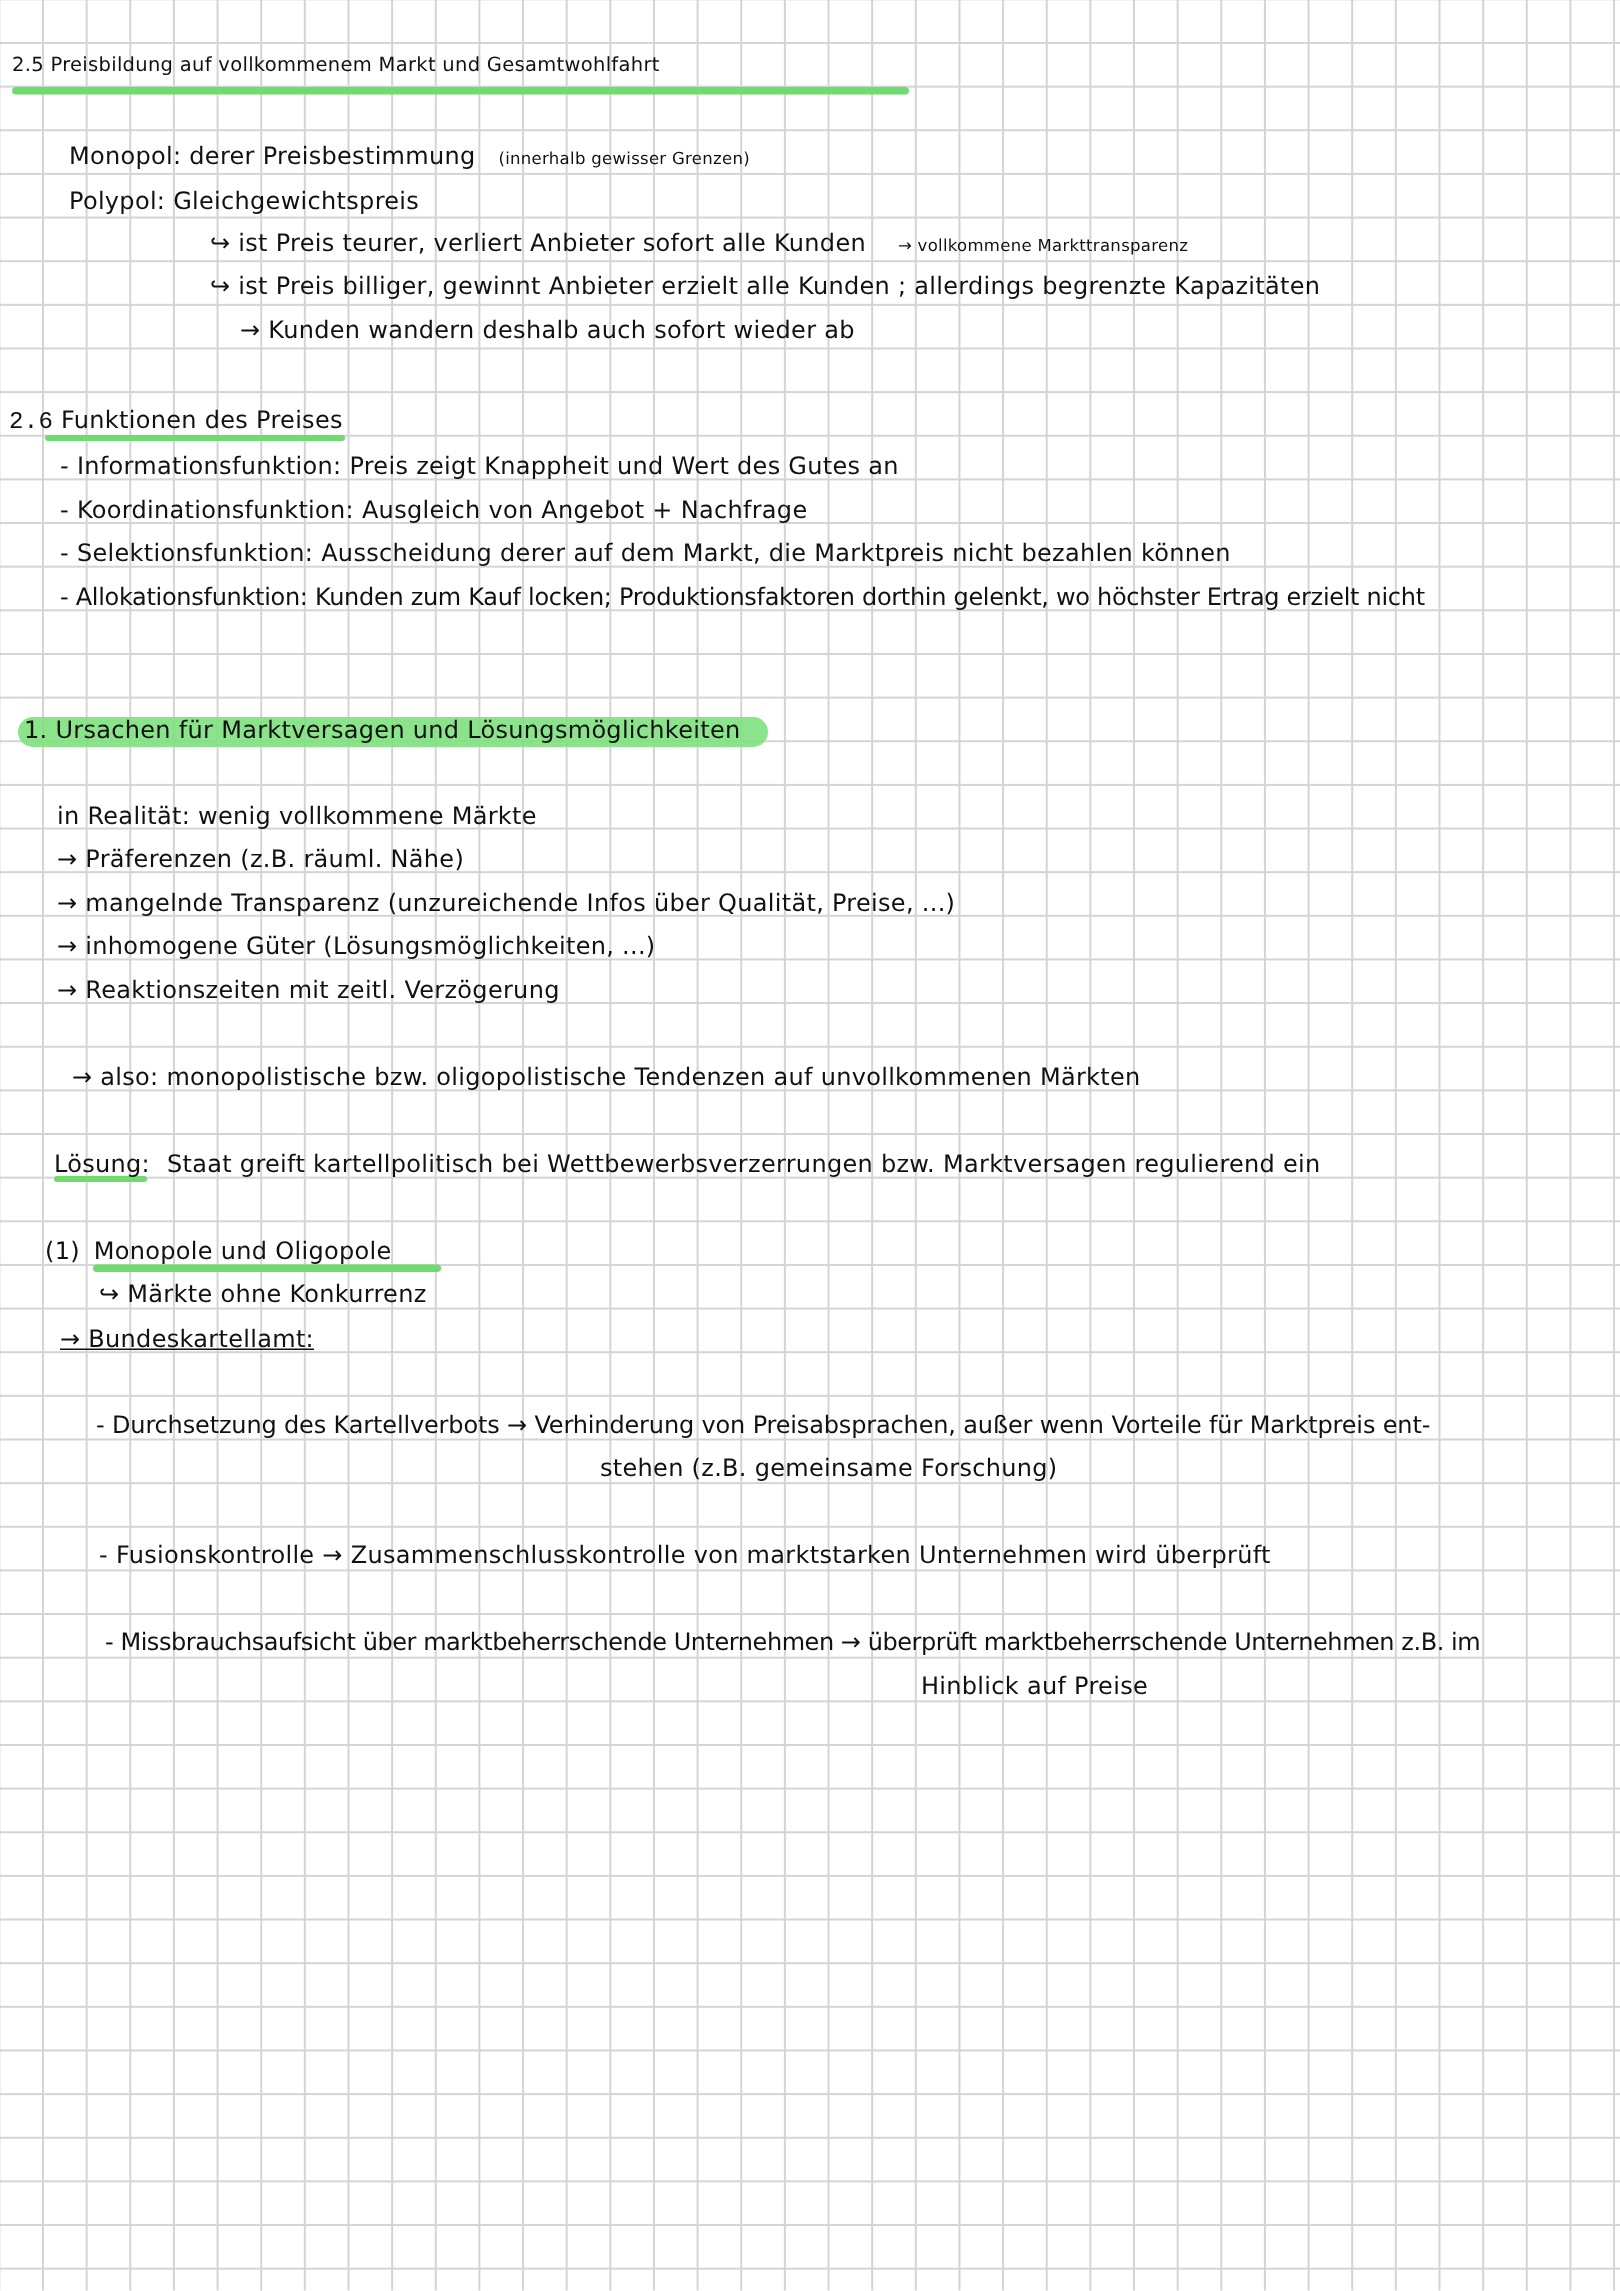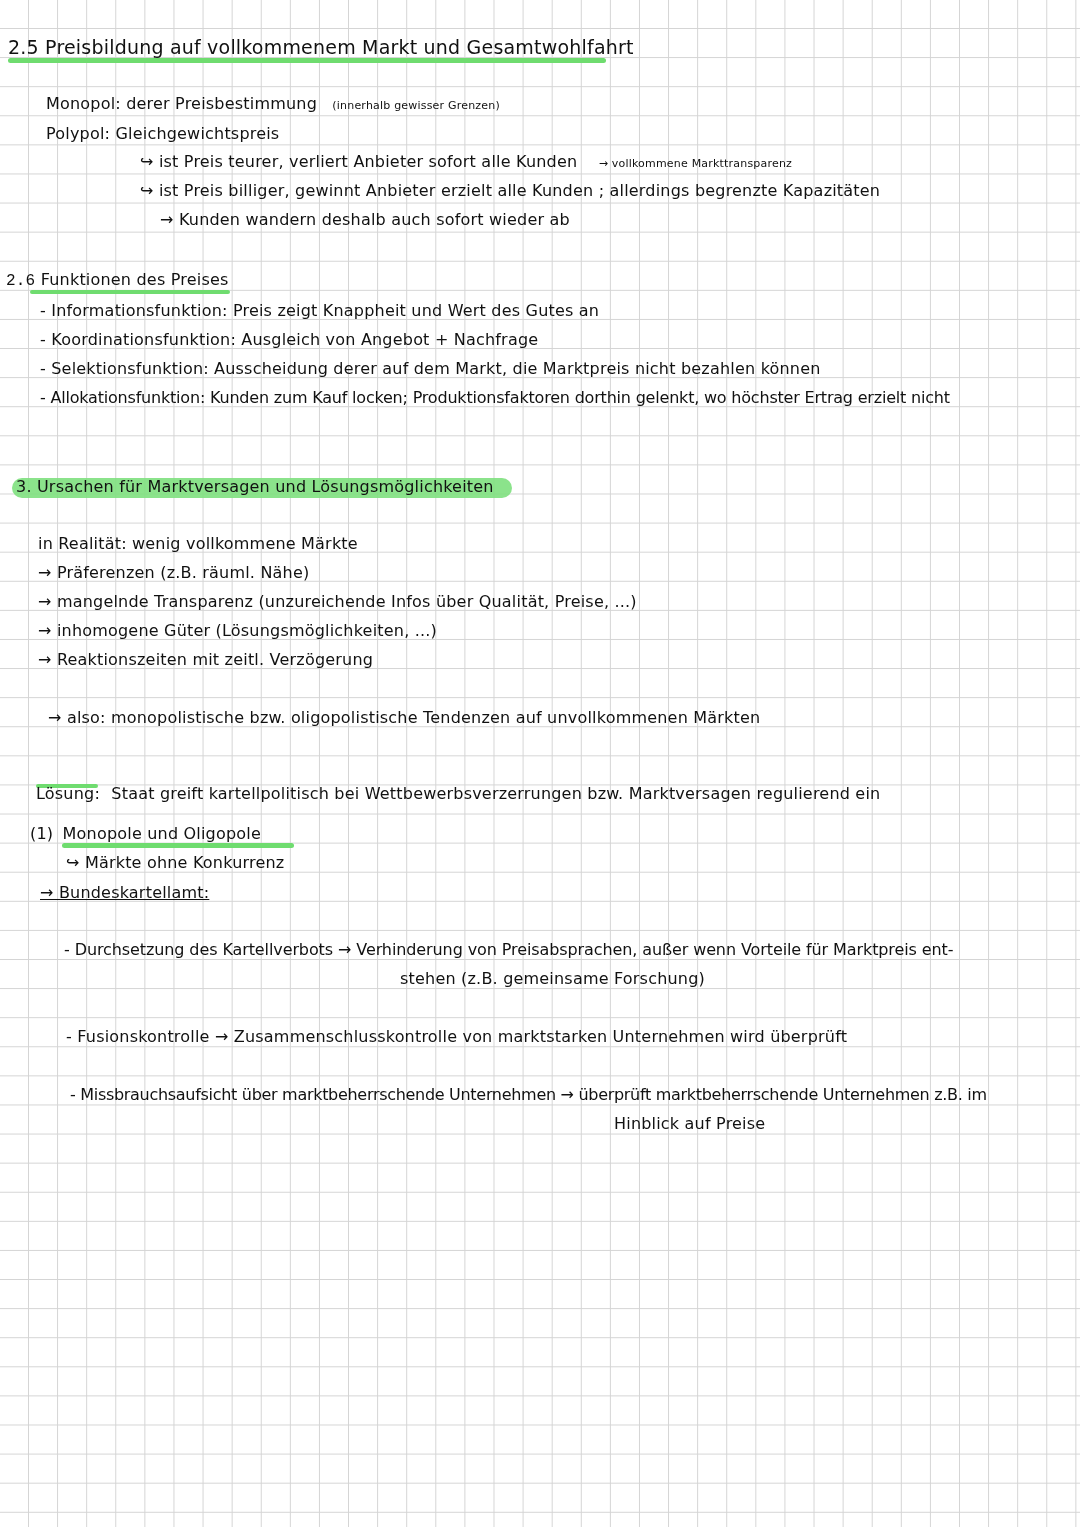--- a/index.html
+++ b/index.html
@@ -9,21 +9,21 @@
     background-image:
       linear-gradient(to right, #d4d4d4 1px, transparent 1px),
       linear-gradient(to bottom, #d4d4d4 1px, transparent 1px);
     background-size:29.1px 29.1px;
     background-position:28px 28px;
     font-family:"DejaVu Sans", sans-serif;
     color:#111;
   }
   .line { position:absolute; white-space:nowrap; font-size:16px; letter-spacing:0.2px; }
   .small { font-size:11px; }
-  .h { font-size:19px; }
+  .h { font-size:13px; }
   .hl { position:absolute; background:#7ee07e; border-radius:4px; opacity:0.9; }
   .hl-under { position:absolute; height:5px; background:#6fdc6f; border-radius:3px; }
 </style>
 </head>
 <body>
 
 <div class="hl-under" style="left:8px; top:58px; width:598px;"></div>
 <div class="line h" style="left:8px; top:36px;">2.5 Preisbildung auf vollkommenem Markt und Gesamtwohlfahrt</div>
 
 <div class="line" style="left:46px; top:94px;">
@@ -43,32 +43,32 @@
 <div class="line" style="left:6px; top:270px;">
   <span style="font-size:16px;font-family:Liberation Mono, monospace;">2.6</span>
   <span>Funktionen des Preises</span>
 </div>
 <div class="line" style="left:40px; top:301px;">- Informationsfunktion: Preis zeigt Knappheit und Wert des Gutes an</div>
 <div class="line" style="left:40px; top:330px;">- Koordinationsfunktion: Ausgleich von Angebot + Nachfrage</div>
 <div class="line" style="left:40px; top:359px;">- Selektionsfunktion:  Ausscheidung derer auf dem Markt, die Marktpreis nicht bezahlen können</div>
 <div class="line" style="left:40px; top:388px; letter-spacing:-0.2px;">- Allokationsfunktion: Kunden zum Kauf locken; Produktionsfaktoren dorthin gelenkt, wo höchster Ertrag erzielt nicht</div>
 
 <div class="hl" style="left:12px; top:478px; width:500px; height:20px; border-radius:10px;"></div>
-<div class="line" style="left:16px; top:477px;">3. Ursachen für Marktversagen und Lösungsmöglichkeiten</div>
+<div class="line" style="left:16px; top:477px;">1. Ursachen für Marktversagen und Lösungsmöglichkeiten</div>
 
 <div class="line" style="left:38px; top:534px;">in Realität: wenig vollkommene Märkte</div>
 <div class="line" style="left:38px; top:563px;">→ Präferenzen (z.B. räuml. Nähe)</div>
 <div class="line" style="left:38px; top:592px;">→ mangelnde Transparenz (unzureichende Infos über Qualität, Preise, ...)</div>
 <div class="line" style="left:38px; top:621px;">→ inhomogene Güter (Lösungsmöglichkeiten, ...)</div>
 <div class="line" style="left:38px; top:650px;">→ Reaktionszeiten mit zeitl. Verzögerung</div>
 
 <div class="line" style="left:48px; top:708px;">→ also: monopolistische bzw. oligopolistische Tendenzen auf unvollkommenen Märkten</div>
 
 <div class="hl-under" style="left:36px; top:784px; width:62px; height:4px;"></div>
-<div class="line" style="left:36px; top:784px;">
+<div class="line" style="left:36px; top:766px;">
   <span>Lösung:</span>
   <span style="margin-left:6px;">Staat greift kartellpolitisch bei Wettbewerbsverzerrungen bzw. Marktversagen regulierend ein</span>
 </div>
 
 <div class="hl-under" style="left:62px; top:843px; width:232px; height:5px;"></div>
 <div class="line" style="left:30px; top:824px;">
   <span>(1)</span>
   <span style="margin-left:4px;">Monopole und Oligopole</span>
 </div>
 <div class="line" style="left:66px; top:853px;">↪ Märkte ohne Konkurrenz</div>

